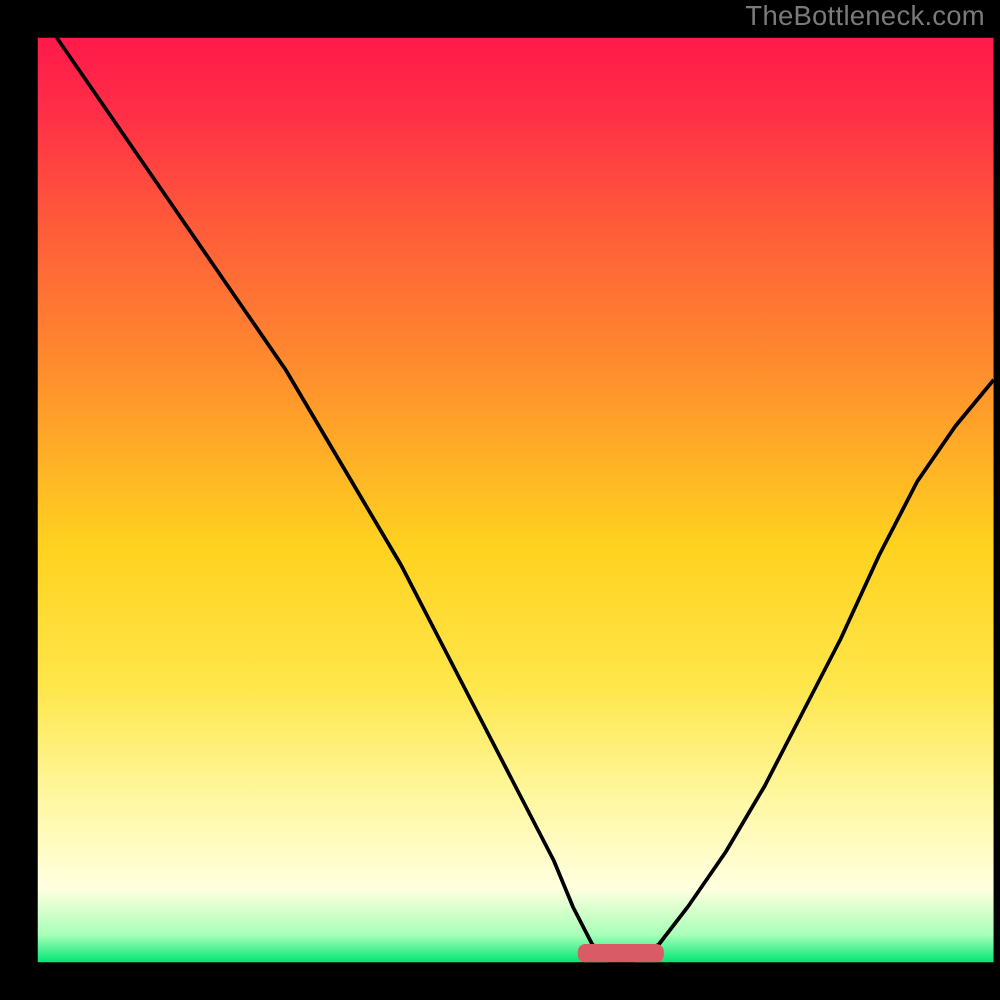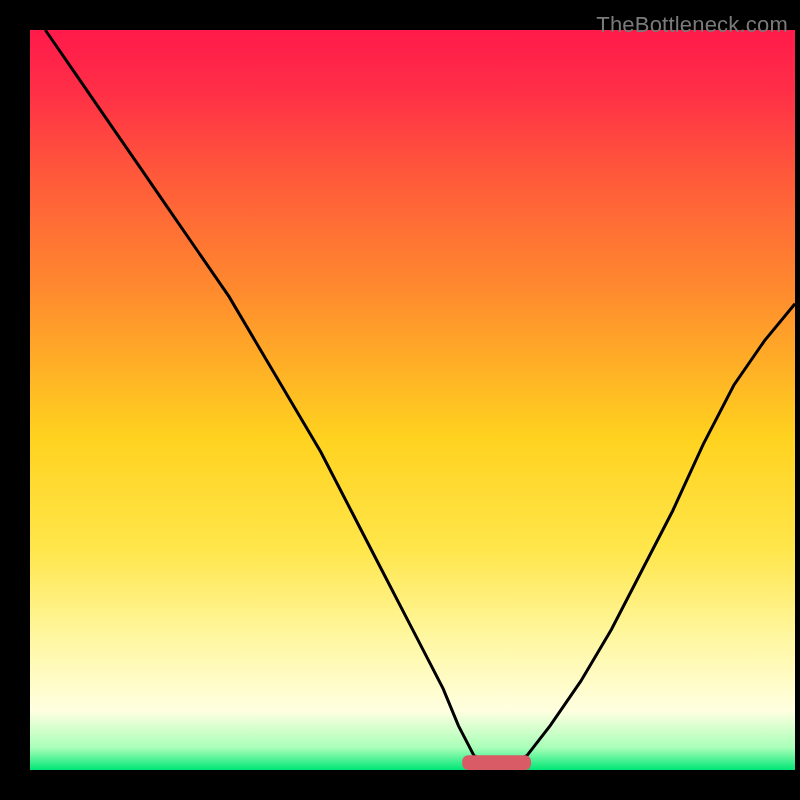--- a/index.html
+++ b/index.html
@@ -12,21 +12,21 @@
     font-family: Arial, Helvetica, sans-serif;
   }
   .frame {
     position: relative;
     width: 800px;
     height: 800px;
     background: #000;
   }
   .watermark {
     position: absolute;
-    top: 12px;
+    top: 0;
     right: 12px;
     color: #7a7a7a;
     font-size: 22px;
     font-weight: 500;
     letter-spacing: 0.2px;
     z-index: 3;
     user-select: none;
     text-align: right;
   }
   svg {

